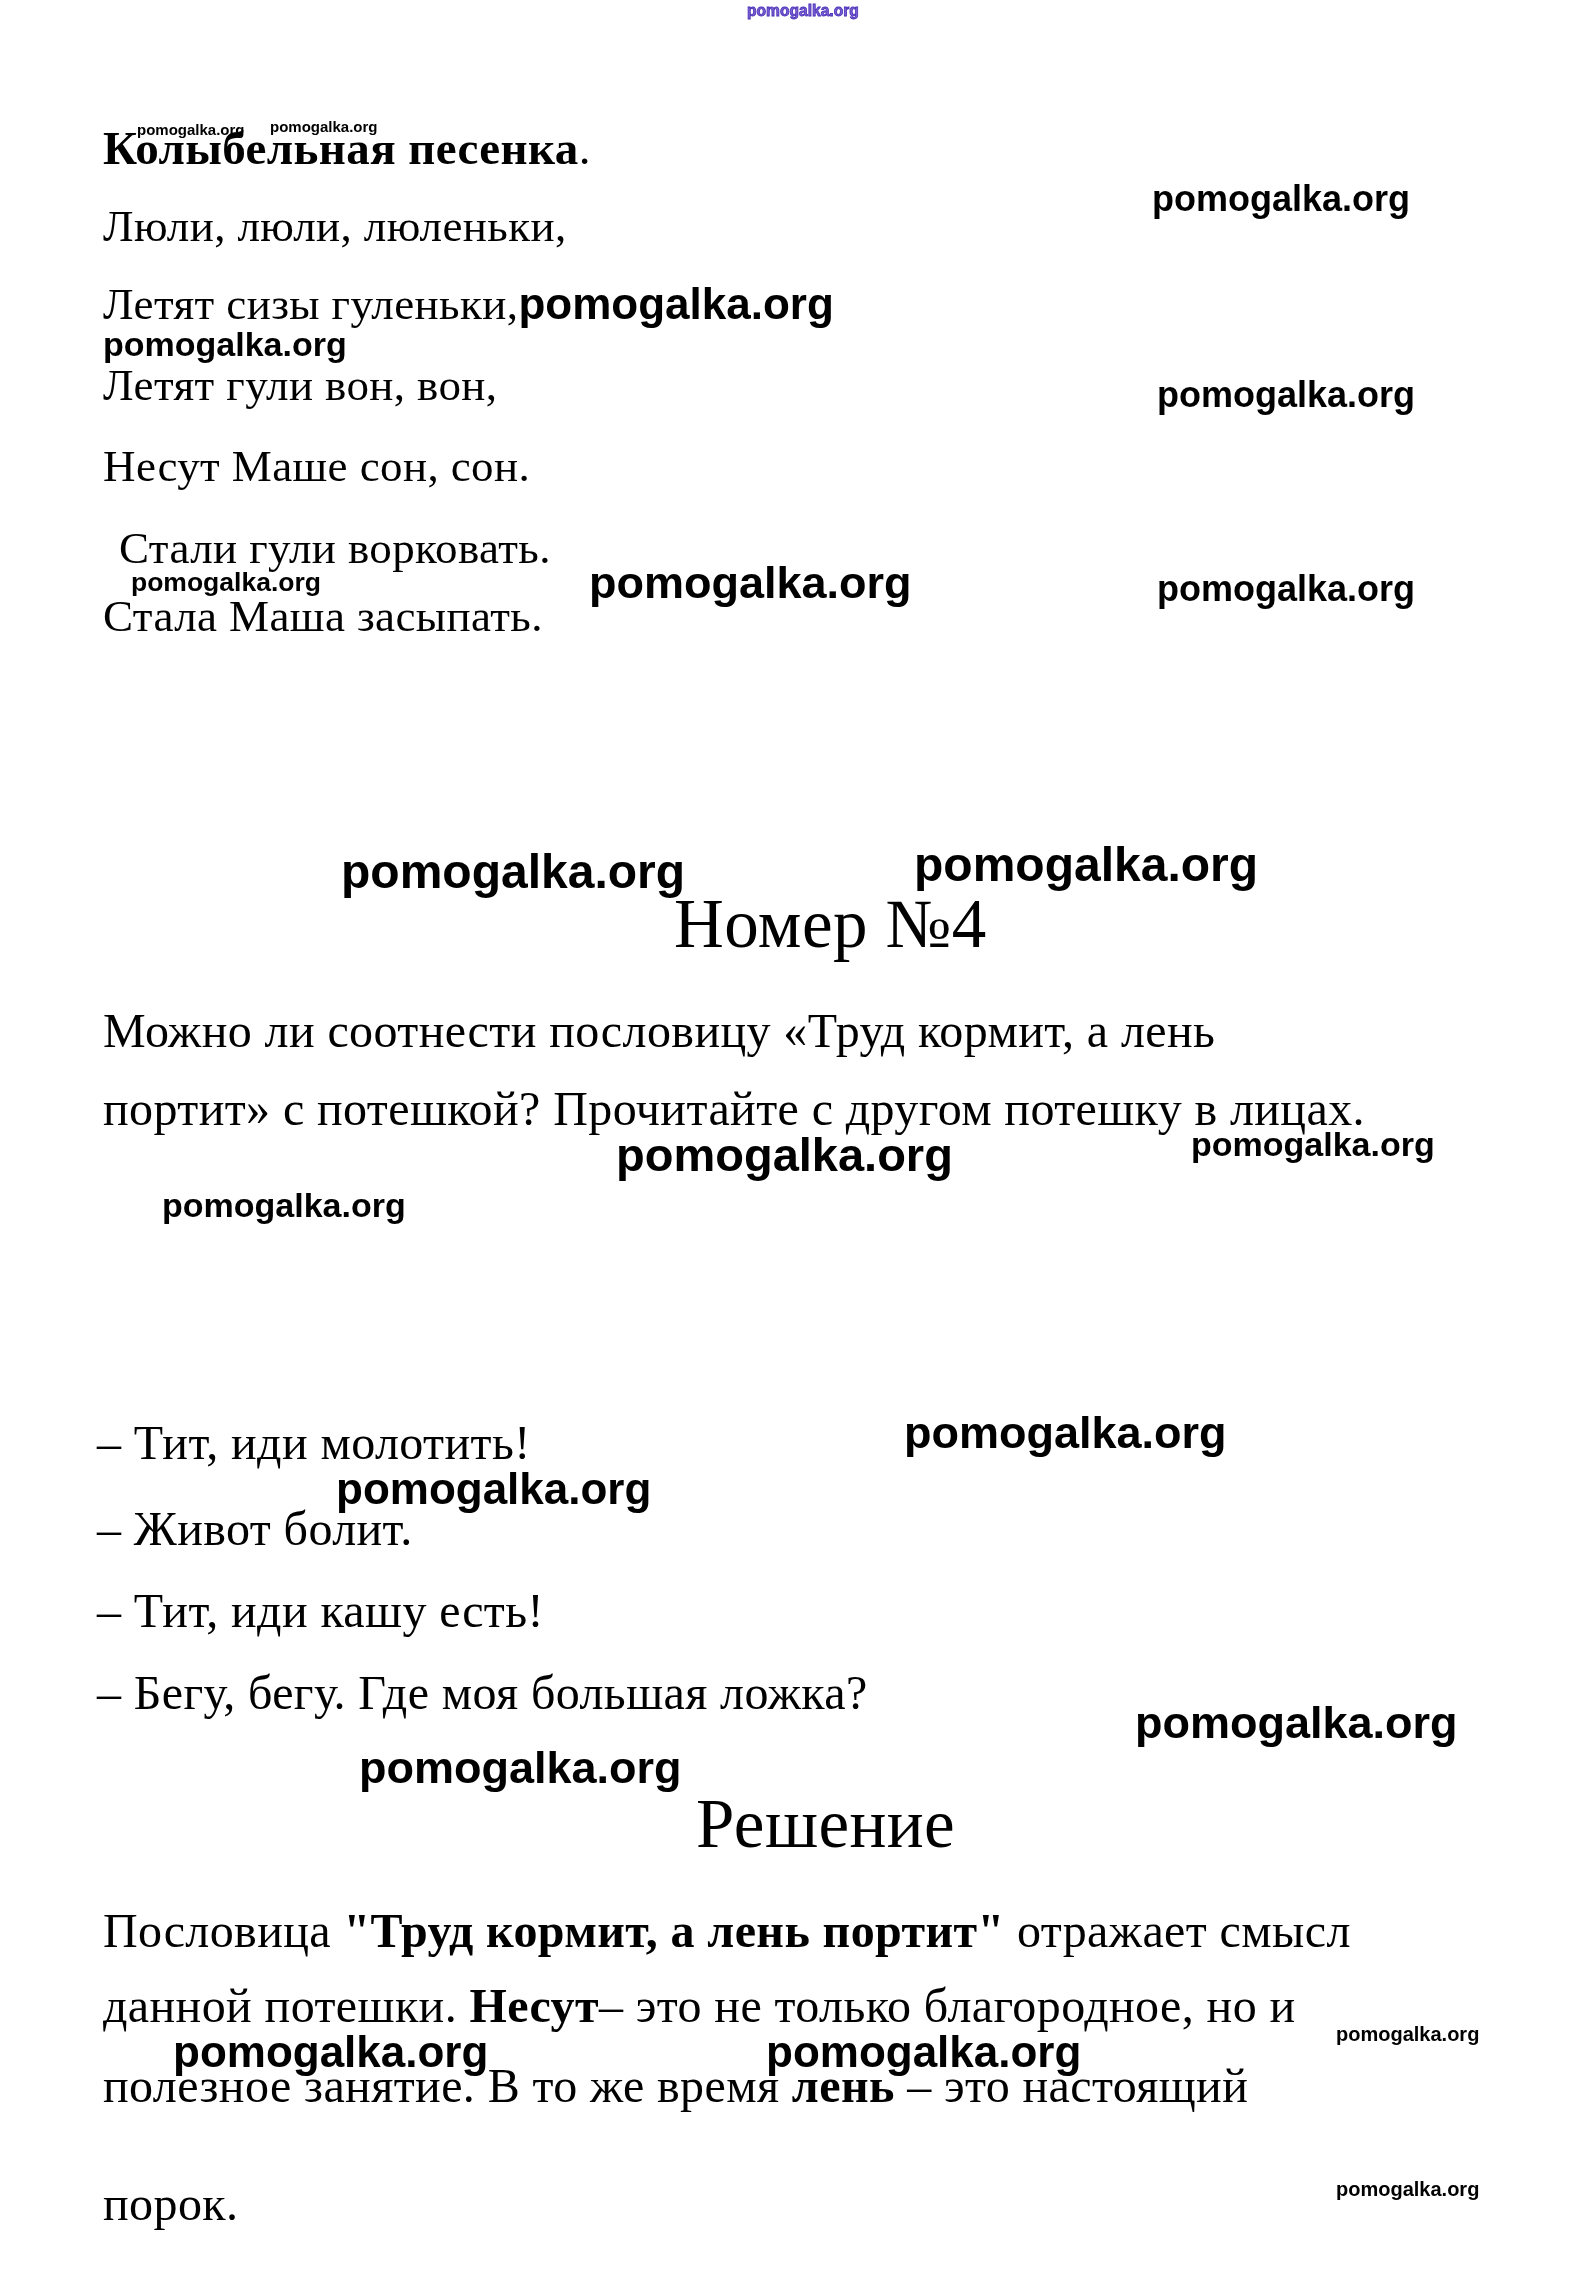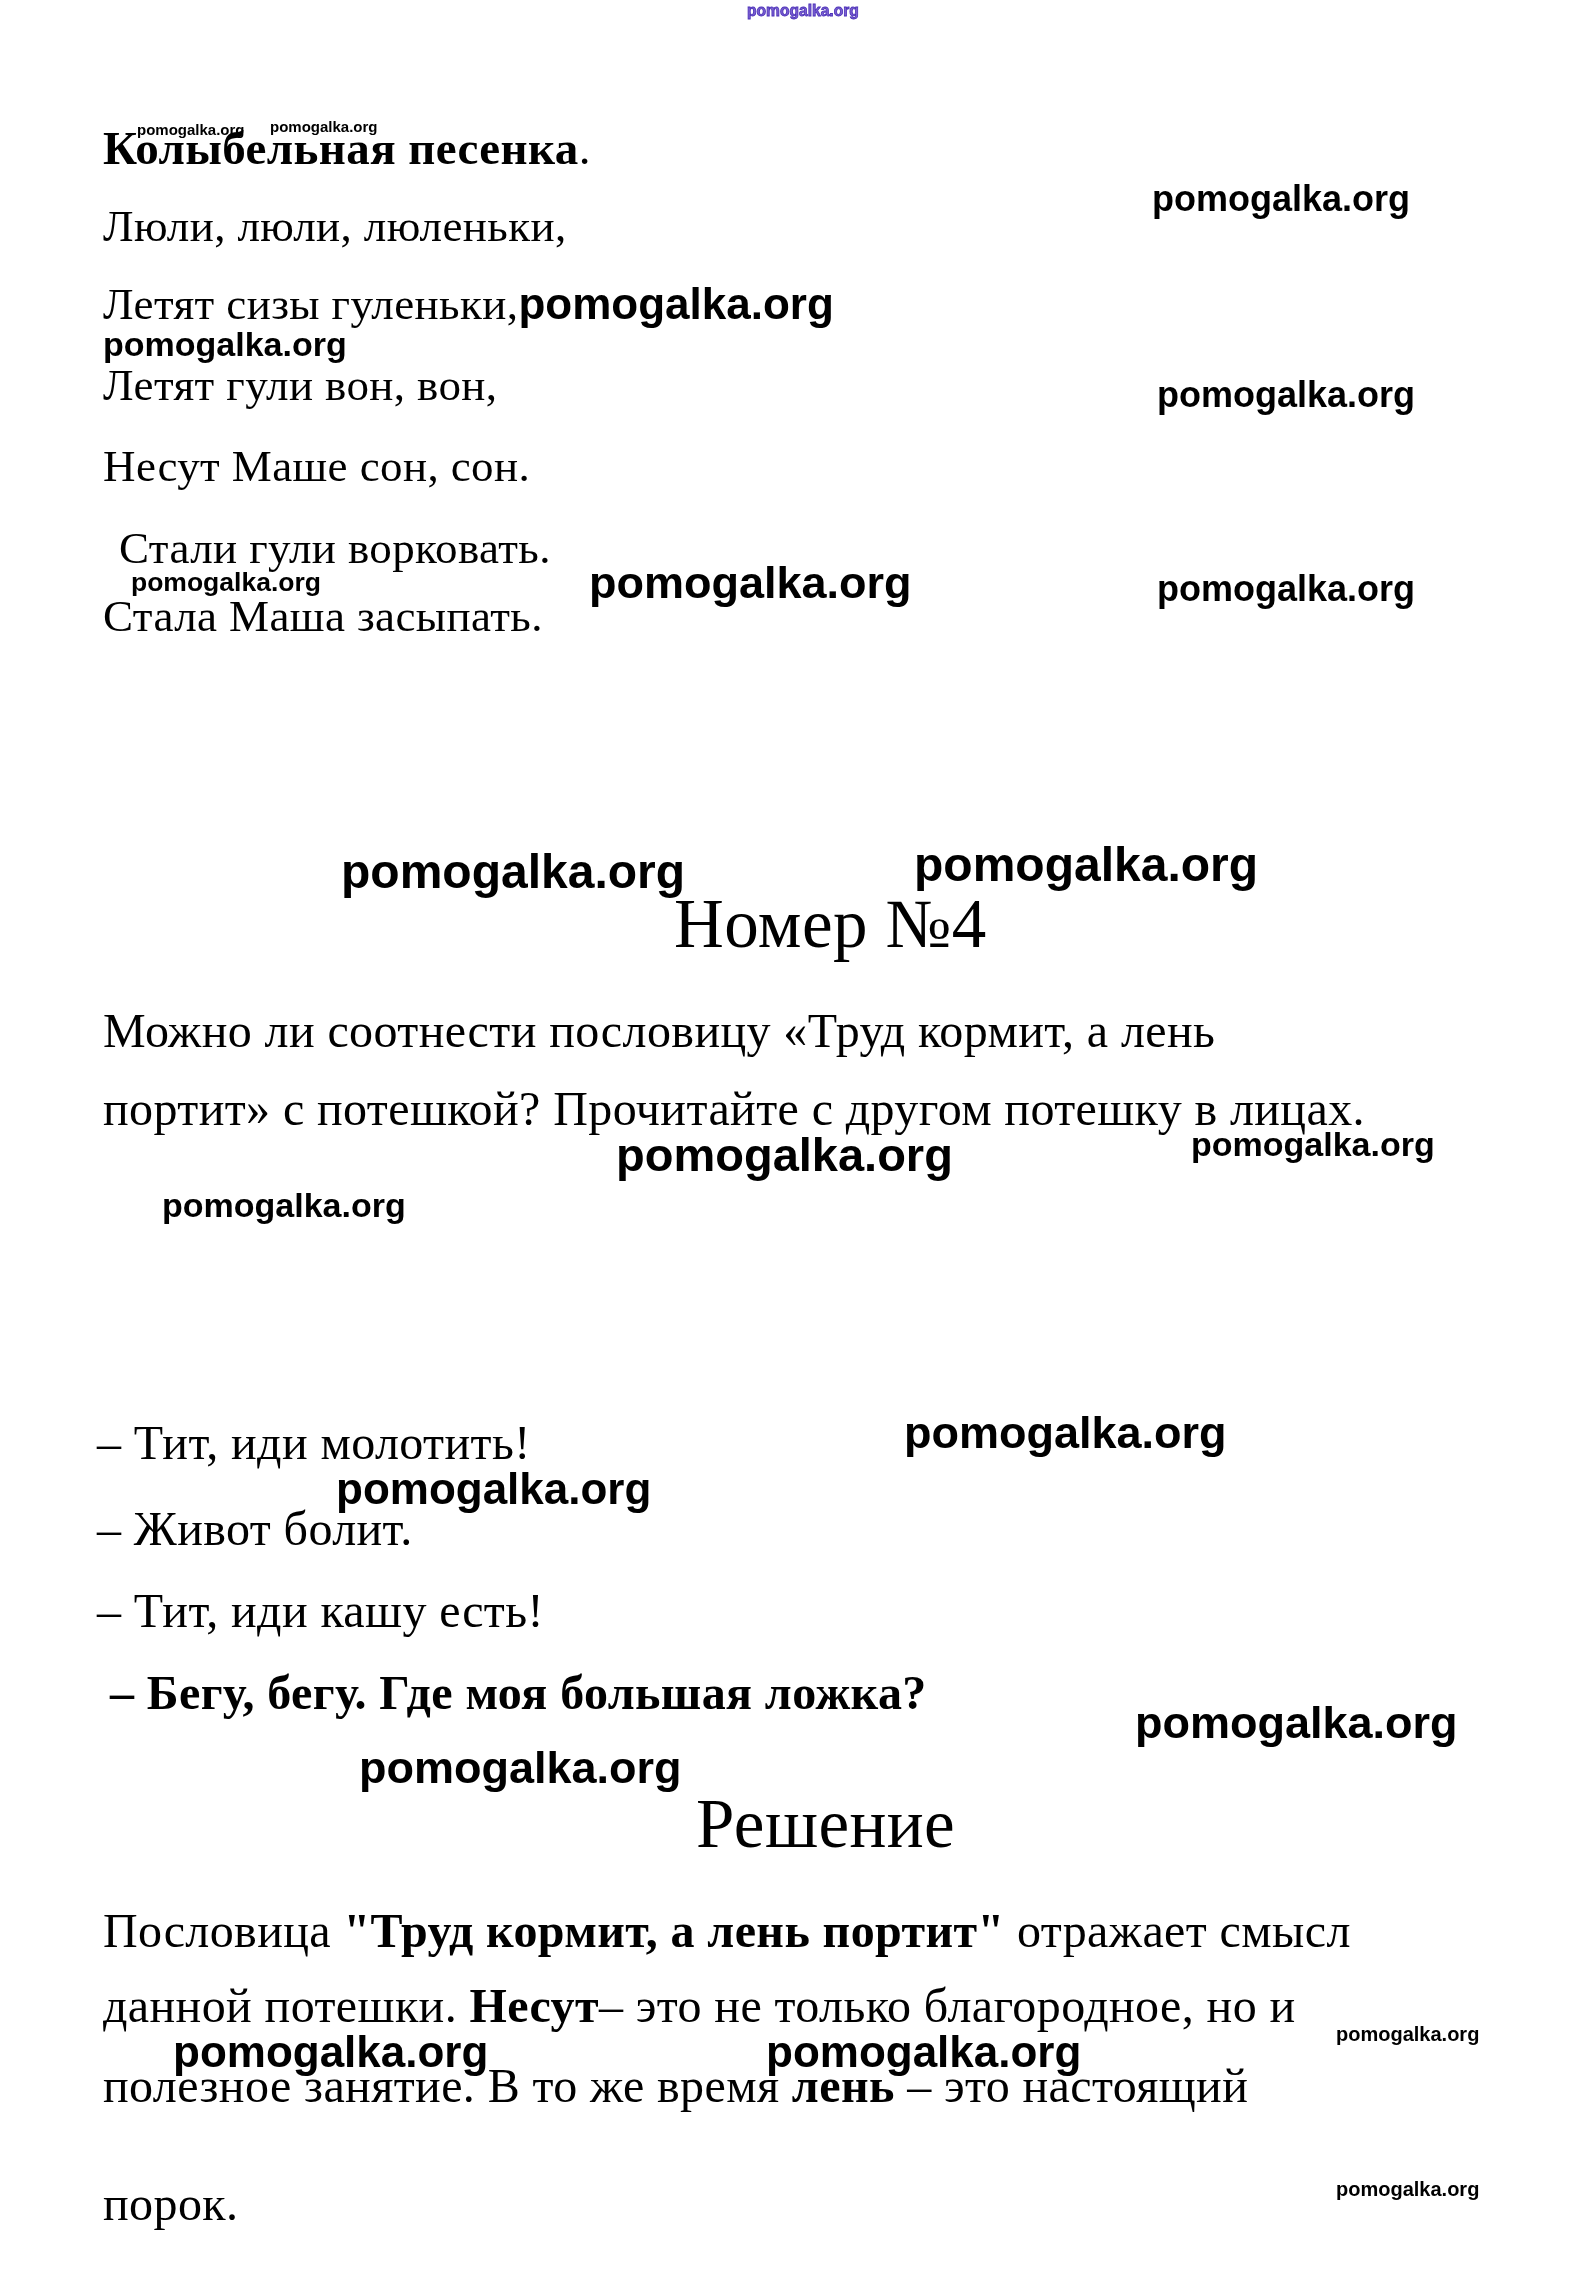--- a/index.html
+++ b/index.html
@@ -74,21 +74,21 @@
   <div class="t fs-poem" style="left:103px; top:594px;">Стала Маша засыпать.</div>
 
   <div class="t fs-head" style="left:674px; top:890px;">Номер №4</div>
 
   <div class="t fs-body" style="left:103px; top:1007px;">Можно ли соотнести пословицу «Труд кормит, а лень</div>
   <div class="t fs-body" style="left:103px; top:1085px;">портит» с потешкой? Прочитайте с другом потешку в лицах.</div>
 
   <div class="t fs-body" style="left:97px; top:1419px;">– Тит, иди молотить!</div>
   <div class="t fs-body" style="left:97px; top:1505px;">– Живот болит.</div>
   <div class="t fs-body" style="left:97px; top:1587px;">– Тит, иди кашу есть!</div>
-  <div class="t fs-body" style="left:110px; top:1669px;font-weight:bold;">– Бегу, бегу. Где моя большая ложка?</div>
+  <div class="t fs-body" style="left:97px; top:1669px;">– Бегу, бегу. Где моя большая ложка?</div>
 
   <div class="t fs-head" style="left:696px; top:1790px;">Решение</div>
 
   <div class="t fs-body" style="left:103px; top:1907px;">
     <span>Пословица </span><span class="b">"Труд кормит, а лень портит"</span><span> отражает смысл</span>
   </div>
   <div class="t fs-body" style="left:103px; top:1982px;">
     <span>данной потешки. </span><span class="b">Несут</span><span>– это не только благородное, но и</span>
   </div>
   <div class="t fs-body" style="left:103px; top:2062px;">

